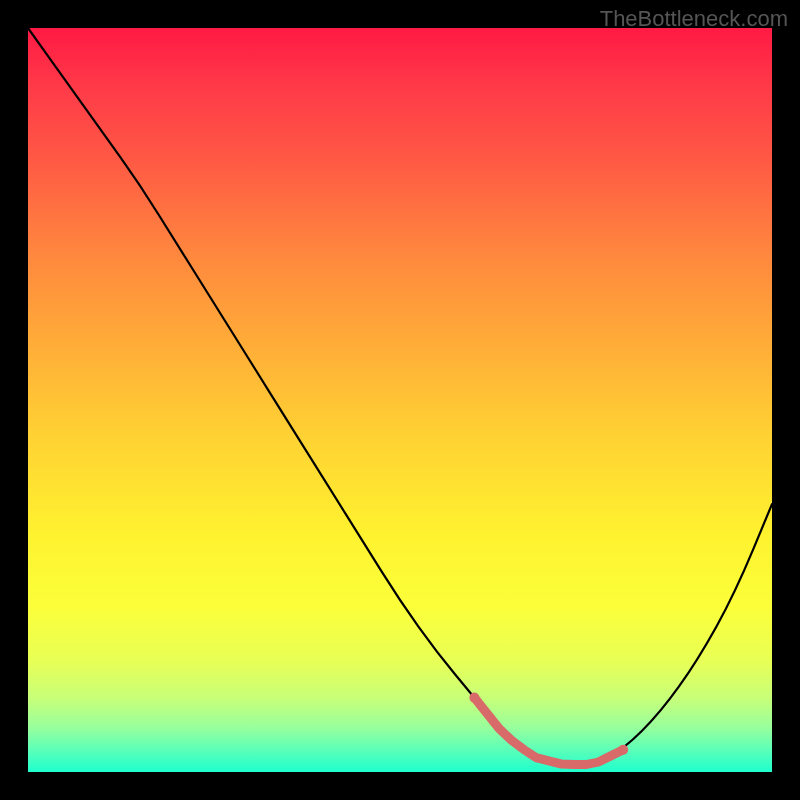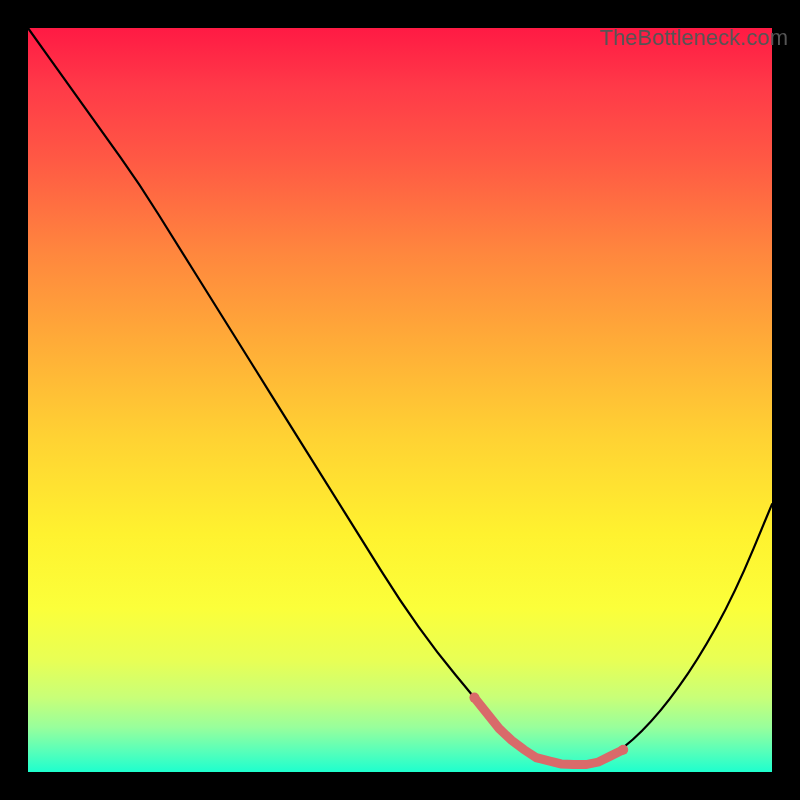--- a/index.html
+++ b/index.html
@@ -12,21 +12,20 @@
     font-family: Arial, sans-serif;
   }
   .watermark {
     position: absolute;
     top: 6px;
     right: 12px;
     color: #555;
     font-size: 22px;
     font-weight: 500;
     z-index: 10;
-    margin-top: 19px;
   }
   .plot-area {
     position: absolute;
     left: 28px;
     top: 28px;
     width: 744px;
     height: 744px;
     overflow: hidden;
   }
   .gradient-bg {

